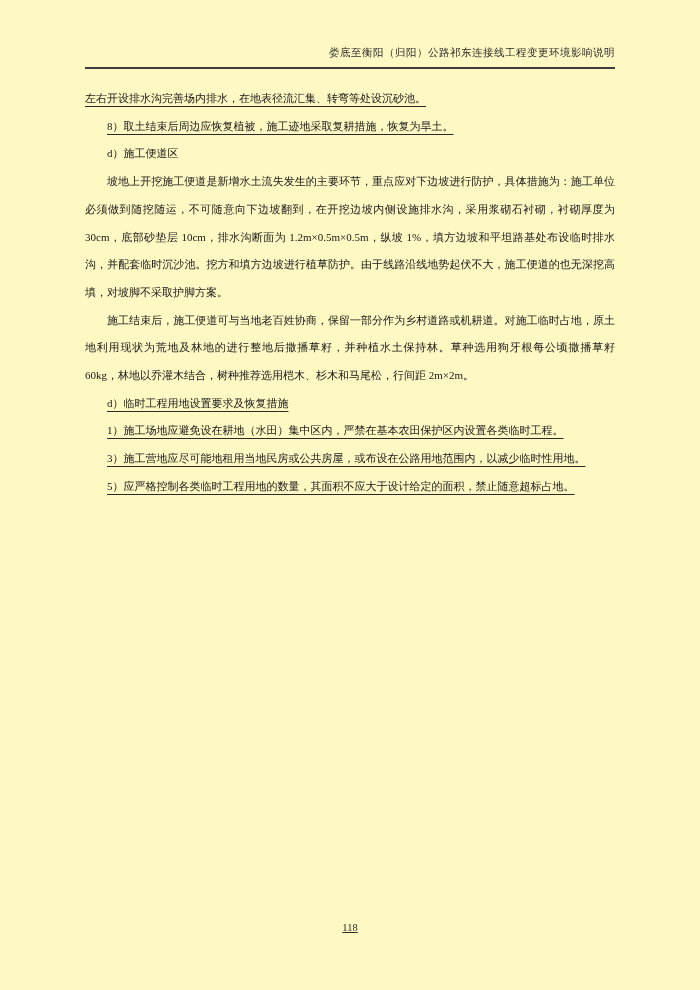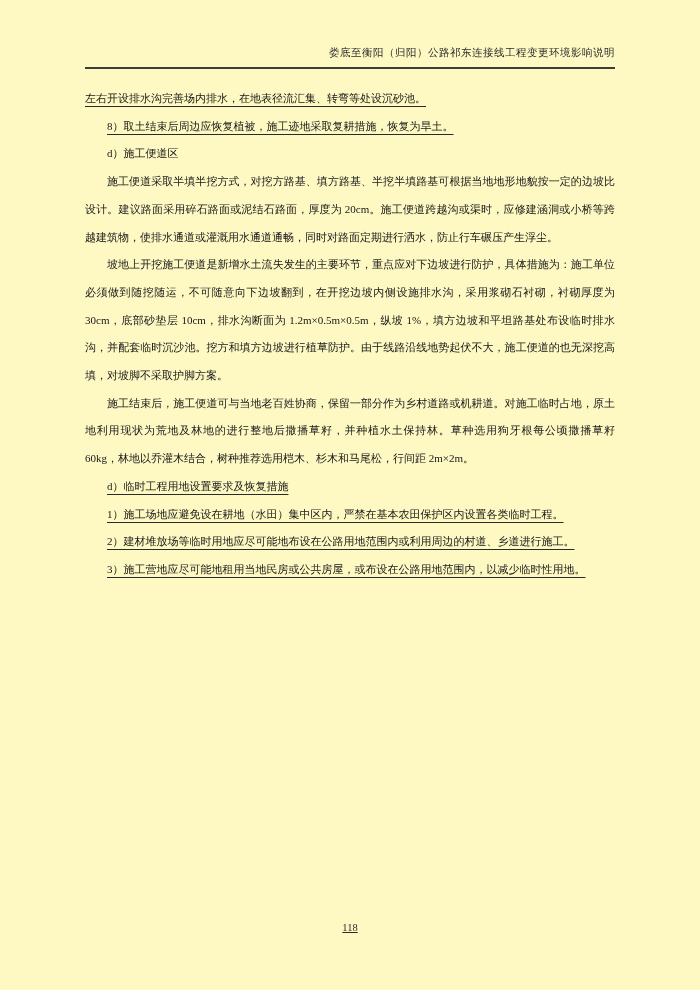--- a/index.html
+++ b/index.html
@@ -73,26 +73,25 @@
 <div class="page">
 
   <div class="header-title">娄底至衡阳（归阳）公路祁东连接线工程变更环境影响说明</div>
 
   <div class="header-rule"></div>
 
   <div class="doc-body">
       <p class="underlined">左右开设排水沟完善场内排水，在地表径流汇集、转弯等处设沉砂池。</p>
       <p class="indent underlined">8）取土结束后周边应恢复植被，施工迹地采取复耕措施，恢复为旱土。</p>
       <p class="indent ">d）施工便道区</p>
-      <p class="indent ">施工便道采取半填半挖方式，对挖方路基、填方路基、半挖半填路基可根据当地地形地貌按一定的边坡比设计。建议路面采用碎石路面或泥结石路面，厚度为 20cm。施工便道跨越沟或渠时，应修建涵洞或小桥等跨越建筑物，使排水通道或灌溉用水通道通畅，同时对路面定期进行洒水，防止行车碾压产生浮尘。</p>
       <p class="indent ">坡地上开挖施工便道是新增水土流失发生的主要环节，重点应对下边坡进行防护，具体措施为：施工单位必须做到随挖随运，不可随意向下边坡翻到，在开挖边坡内侧设施排水沟，采用浆砌石衬砌，衬砌厚度为 30cm，底部砂垫层 10cm，排水沟断面为 1.2m×0.5m×0.5m，纵坡 1%，填方边坡和平坦路基处布设临时排水沟，并配套临时沉沙池。挖方和填方边坡进行植草防护。由于线路沿线地势起伏不大，施工便道的也无深挖高填，对坡脚不采取护脚方案。</p>
       <p class="indent ">施工结束后，施工便道可与当地老百姓协商，保留一部分作为乡村道路或机耕道。对施工临时占地，原土地利用现状为荒地及林地的进行整地后撒播草籽，并种植水土保持林。草种选用狗牙根每公顷撒播草籽 60kg，林地以乔灌木结合，树种推荐选用桤木、杉木和马尾松，行间距 2m×2m。</p>
       <p class="indent underlined">d）临时工程用地设置要求及恢复措施</p>
       <p class="indent underlined">1）施工场地应避免设在耕地（水田）集中区内，严禁在基本农田保护区内设置各类临时工程。</p>
-      <p class="indent underlined">2）建材堆放场等临时用地应尽可能地布设在公路用地范围内或利用周边的村道、乡道进行施工。</p>
       <p class="indent underlined">3）施工营地应尽可能地租用当地民房或公共房屋，或布设在公路用地范围内，以减少临时性用地。</p>
+      <p class="indent underlined">5）应严格控制各类临时工程用地的数量，其面积不应大于设计给定的面积，禁止随意超标占地。</p>
     </div>
 
   <div class="footer">
     <span>118</span>
   </div>
 
 </div>
 
 </body></html>

